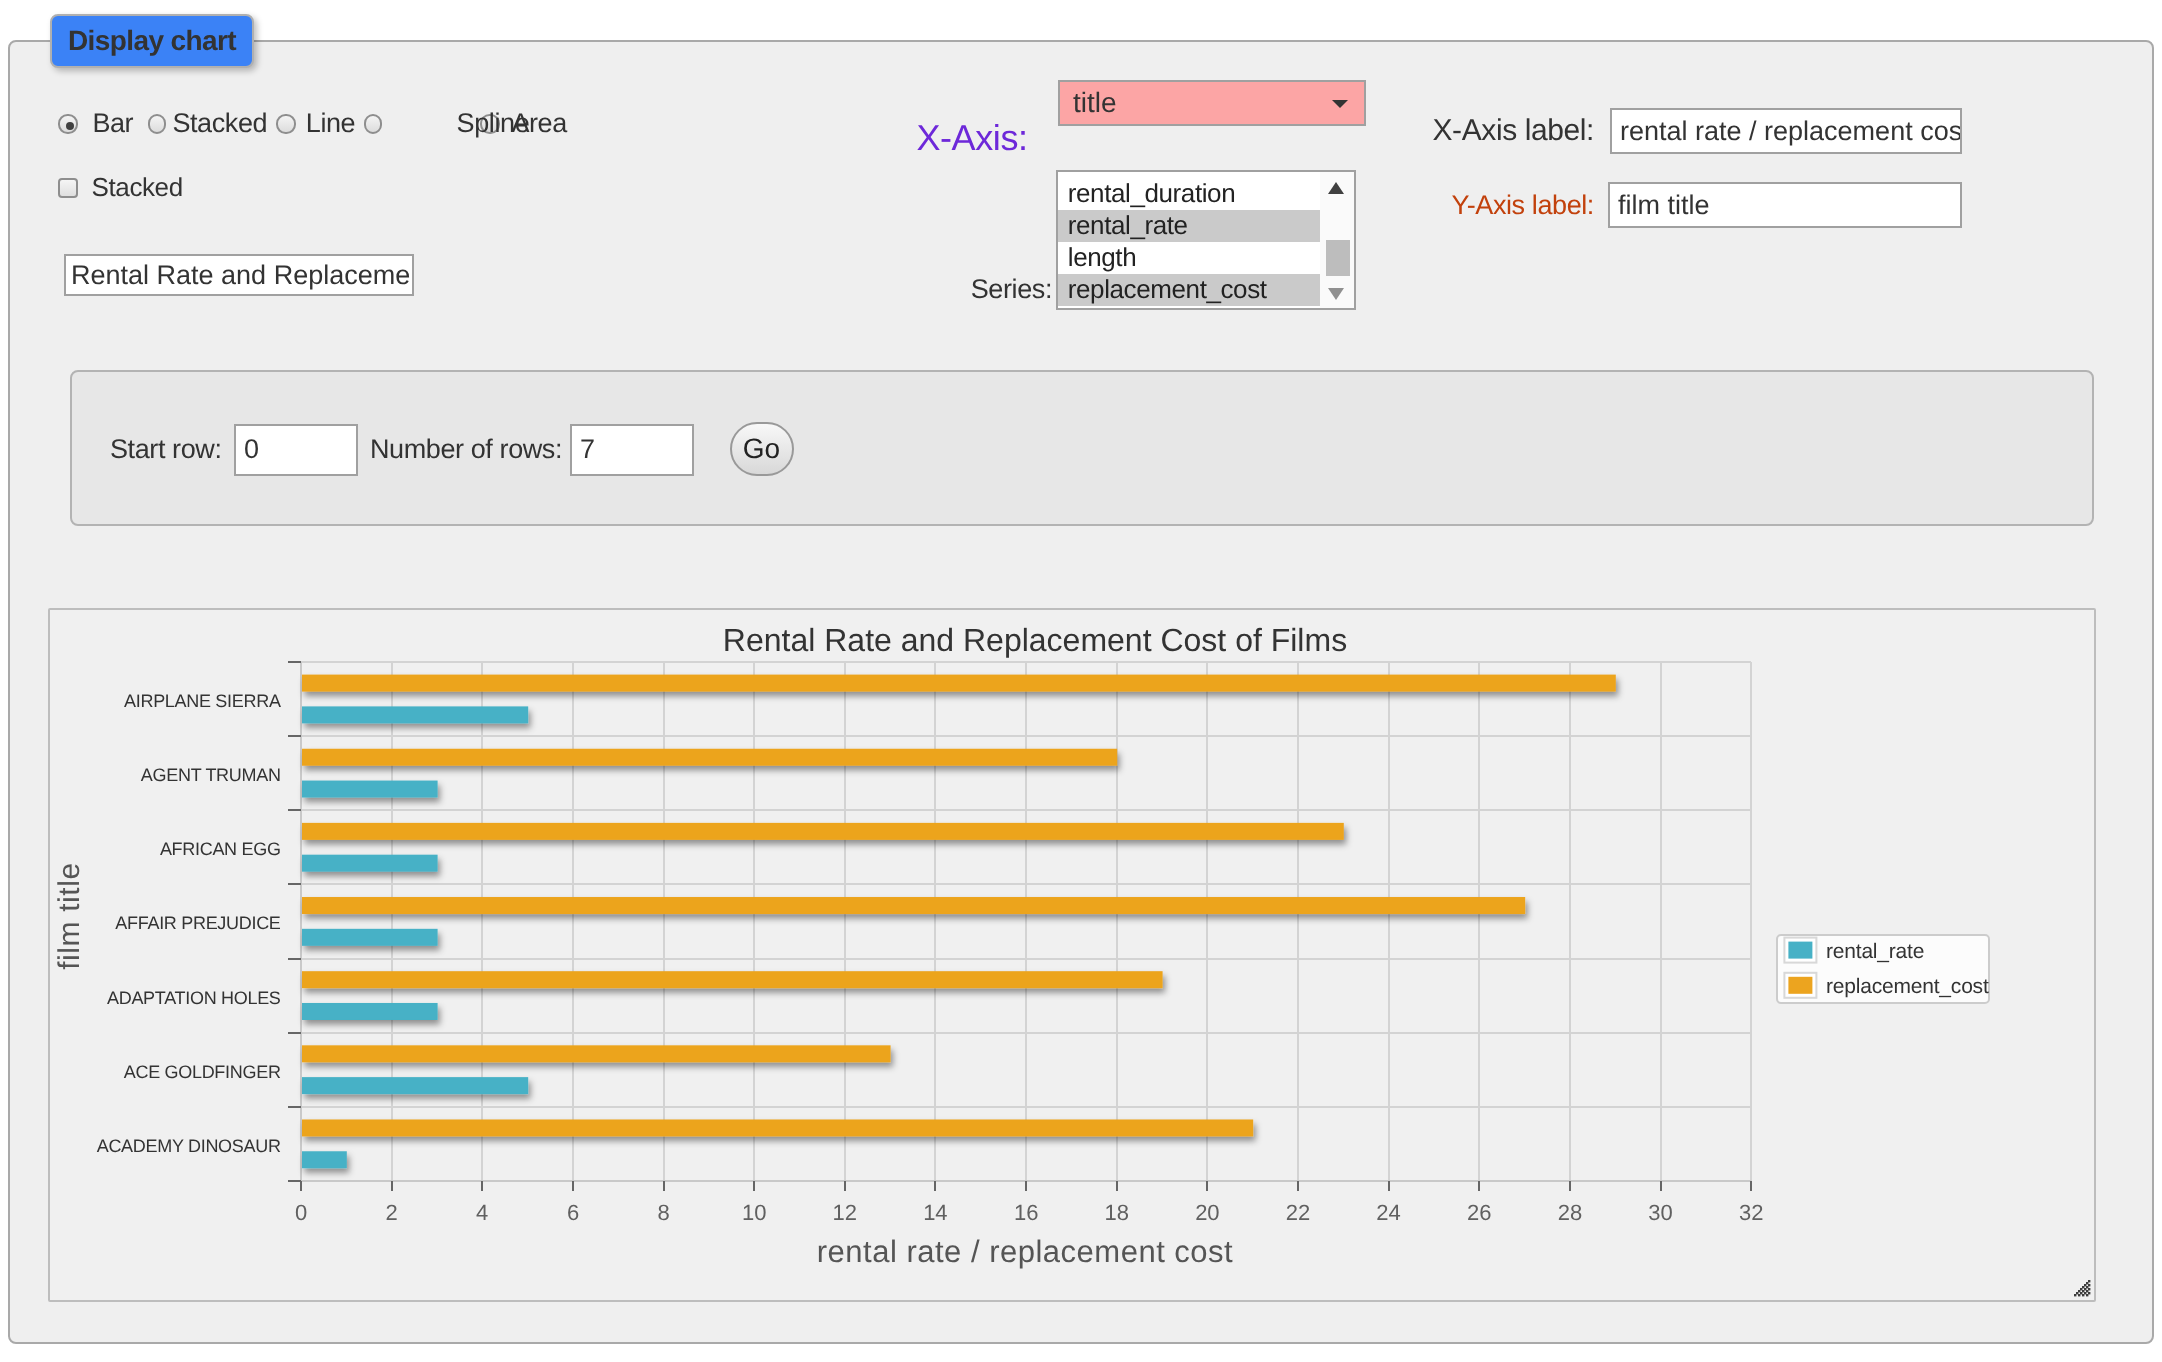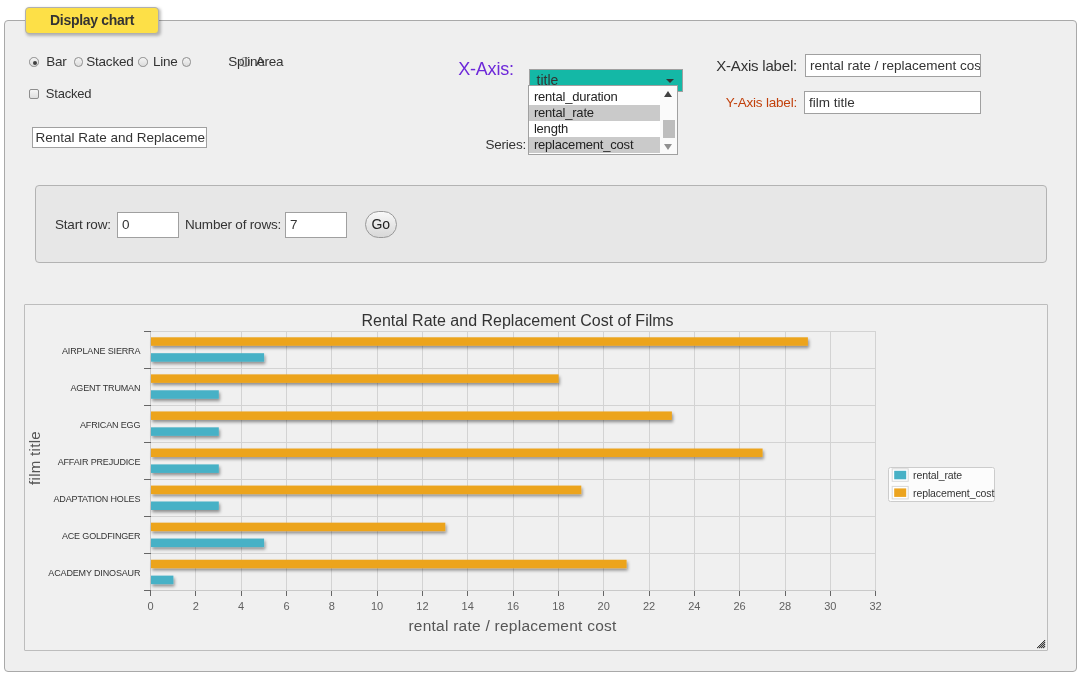--- a/index.html
+++ b/index.html
@@ -1,31 +1,31 @@
 <!DOCTYPE html>
 <html><head><meta charset="utf-8"><style>html,body{margin:0;padding:0;}body{width:1081px;height:681px;background:#fff;font-family:"Liberation Sans",sans-serif;position:relative;overflow:hidden;}</style></head><body>
 <div style="position:absolute;left:4px;top:20px;width:1073px;height:652px;background:#efefef;border:1px solid #a9a9a9;border-radius:4px;box-sizing:border-box;"></div>
-<div style="position:absolute;left:25px;top:6.5px;height:27px;line-height:25px;background:#fde047;border:1px solid #b0b0b0;border-radius:4px;box-shadow:1.5px 1.5px 3px rgba(0,0,0,0.25);padding:0 24px;font-size:14px;letter-spacing:-0.3px;font-weight:bold;color:#333;box-sizing:border-box;">Display chart</div>
+<div style="position:absolute;left:25px;top:6.5px;height:27px;line-height:25px;background:#3b82f6;border:1px solid #b0b0b0;border-radius:4px;box-shadow:1.5px 1.5px 3px rgba(0,0,0,0.25);padding:0 8px;font-size:14px;letter-spacing:-0.3px;font-weight:bold;color:#333;box-sizing:border-box;">Display chart</div>
 <span style="position:absolute;left:29.2px;top:57.2px;width:9.5px;height:9.5px;border:1px solid #8e8e8e;border-radius:50%;background:linear-gradient(#f4f4f4,#dcdcdc);box-sizing:border-box;">
     <span style="position:absolute;left:2.5px;top:2.5px;width:4px;height:4px;border-radius:50%;background:#404040;"></span>
   </span>
 <span style="position:absolute;left:73.7px;top:57.2px;width:9.5px;height:9.5px;border:1px solid #8e8e8e;border-radius:50%;background:linear-gradient(#f4f4f4,#dcdcdc);box-sizing:border-box;"></span>
 <span style="position:absolute;left:138.0px;top:57.2px;width:9.5px;height:9.5px;border:1px solid #8e8e8e;border-radius:50%;background:linear-gradient(#f4f4f4,#dcdcdc);box-sizing:border-box;"></span>
 <span style="position:absolute;left:181.7px;top:57.2px;width:9.5px;height:9.5px;border:1px solid #8e8e8e;border-radius:50%;background:linear-gradient(#f4f4f4,#dcdcdc);box-sizing:border-box;"></span>
 <span style="position:absolute;left:240.1px;top:57.2px;width:9.5px;height:9.5px;border:1px solid #8e8e8e;border-radius:50%;background:linear-gradient(#f4f4f4,#dcdcdc);box-sizing:border-box;"></span>
 <div style="position:absolute;left:46.2px;top:55.3px;font-size:13.5px;letter-spacing:-0.2px;color:#333;line-height:14px;white-space:nowrap;">Bar</div>
 <div style="position:absolute;left:86.2px;top:55.3px;font-size:13.5px;letter-spacing:-0.2px;color:#333;line-height:14px;white-space:nowrap;">Stacked</div>
 <div style="position:absolute;left:152.9px;top:55.3px;font-size:13.5px;letter-spacing:-0.2px;color:#333;line-height:14px;white-space:nowrap;">Line</div>
 <div style="position:absolute;left:197.3px;top:55.3px;font-size:13.5px;letter-spacing:-0.2px;color:#333;line-height:14px;white-space:nowrap;margin-left:31px;">Spline</div>
 <div style="position:absolute;left:255.7px;top:55.3px;font-size:13.5px;letter-spacing:-0.2px;color:#333;line-height:14px;white-space:nowrap;">Area</div>
 <span style="position:absolute;left:28.7px;top:89.3px;width:10px;height:10px;border:1px solid #8e8e8e;border-radius:2px;background:linear-gradient(#f5f5f5,#dfdfdf);box-sizing:border-box;"></span>
 <div style="position:absolute;left:45.8px;top:86.5px;font-size:13px;letter-spacing:-0.2px;color:#333;line-height:14px;white-space:nowrap;">Stacked</div>
 <div style="position:absolute;left:31.5px;top:126.5px;width:175.0px;height:21.0px;background:#fff;border:1px solid #a0a0a0;box-sizing:border-box;font-size:13.5px;color:#333;line-height:19.0px;padding-left:3px;overflow:hidden;white-space:nowrap;">Rental Rate and Replacement Cost of Films</div>
 <div style="position:absolute;left:446.0px;top:61.5px;font-size:18px;letter-spacing:-0.2px;color:#6d28d9;line-height:14px;white-space:nowrap;width:80.0px;text-align:center;">X-Axis:</div>
-<div style="position:absolute;left:528.5px;top:69px;width:154px;height:22.5px;background:#14b8a6;border:1px solid #a0a0a0;box-sizing:border-box;font-size:14px;color:#333;line-height:20.5px;padding-left:7px;">title<span style="position:absolute;right:8px;top:8.5px;width:0;height:0;border-left:4px solid transparent;border-right:4px solid transparent;border-top:4.5px solid #333;"></span></div>
+<div style="position:absolute;left:528.5px;top:40px;width:154px;height:22.5px;background:#fca5a5;border:1px solid #a0a0a0;box-sizing:border-box;font-size:14px;color:#333;line-height:20.5px;padding-left:7px;">title<span style="position:absolute;right:8px;top:8.5px;width:0;height:0;border-left:4px solid transparent;border-right:4px solid transparent;border-top:4.5px solid #333;"></span></div>
 <div style="position:absolute;left:640.0px;top:58.5px;font-size:15px;letter-spacing:-0.2px;color:#333;line-height:14px;white-space:nowrap;width:157.0px;text-align:right;">X-Axis label:</div>
 <div style="position:absolute;left:805.0px;top:54.0px;width:176.0px;height:23.0px;background:#fff;border:1px solid #a0a0a0;box-sizing:border-box;font-size:13.5px;color:#333;line-height:21.0px;padding-left:4px;overflow:hidden;white-space:nowrap;">rental rate / replacement cost</div>
 <div style="position:absolute;left:640.0px;top:95.5px;font-size:13.5px;letter-spacing:-0.2px;color:#c2410c;line-height:14px;white-space:nowrap;width:157.0px;text-align:right;">Y-Axis label:</div>
 <div style="position:absolute;left:804.0px;top:91.0px;width:177.0px;height:23.0px;background:#fff;border:1px solid #a0a0a0;box-sizing:border-box;font-size:13.5px;color:#333;line-height:21.0px;padding-left:4px;overflow:hidden;white-space:nowrap;">film title</div>
 <div style="position:absolute;left:527.9px;top:84.7px;width:150px;height:70.7px;background:#fff;border:1px solid #a0a0a0;box-sizing:border-box;">
     <div style="position:absolute;left:0;top:3.4px;width:131px;height:16.1px;font-size:13px;letter-spacing:-0.2px;color:#222;line-height:16.1px;padding-left:5px;box-sizing:border-box;white-space:nowrap;overflow:hidden;">rental_duration</div>
     <div style="position:absolute;left:0;top:19.5px;width:131px;height:16.1px;background:#cacaca;font-size:13px;letter-spacing:-0.2px;color:#222;line-height:16.1px;padding-left:5px;box-sizing:border-box;white-space:nowrap;overflow:hidden;">rental_rate</div>
     <div style="position:absolute;left:0;top:35.6px;width:131px;height:16.1px;font-size:13px;letter-spacing:-0.2px;color:#222;line-height:16.1px;padding-left:5px;box-sizing:border-box;white-space:nowrap;overflow:hidden;">length</div>
     <div style="position:absolute;left:0;top:51.7px;width:131px;height:16.1px;background:#cacaca;font-size:13px;letter-spacing:-0.2px;color:#222;line-height:16.1px;padding-left:5px;box-sizing:border-box;white-space:nowrap;overflow:hidden;">replacement_cost</div>
     <div style="position:absolute;left:131px;top:0;width:17px;height:68.7px;background:#fafafa;">

